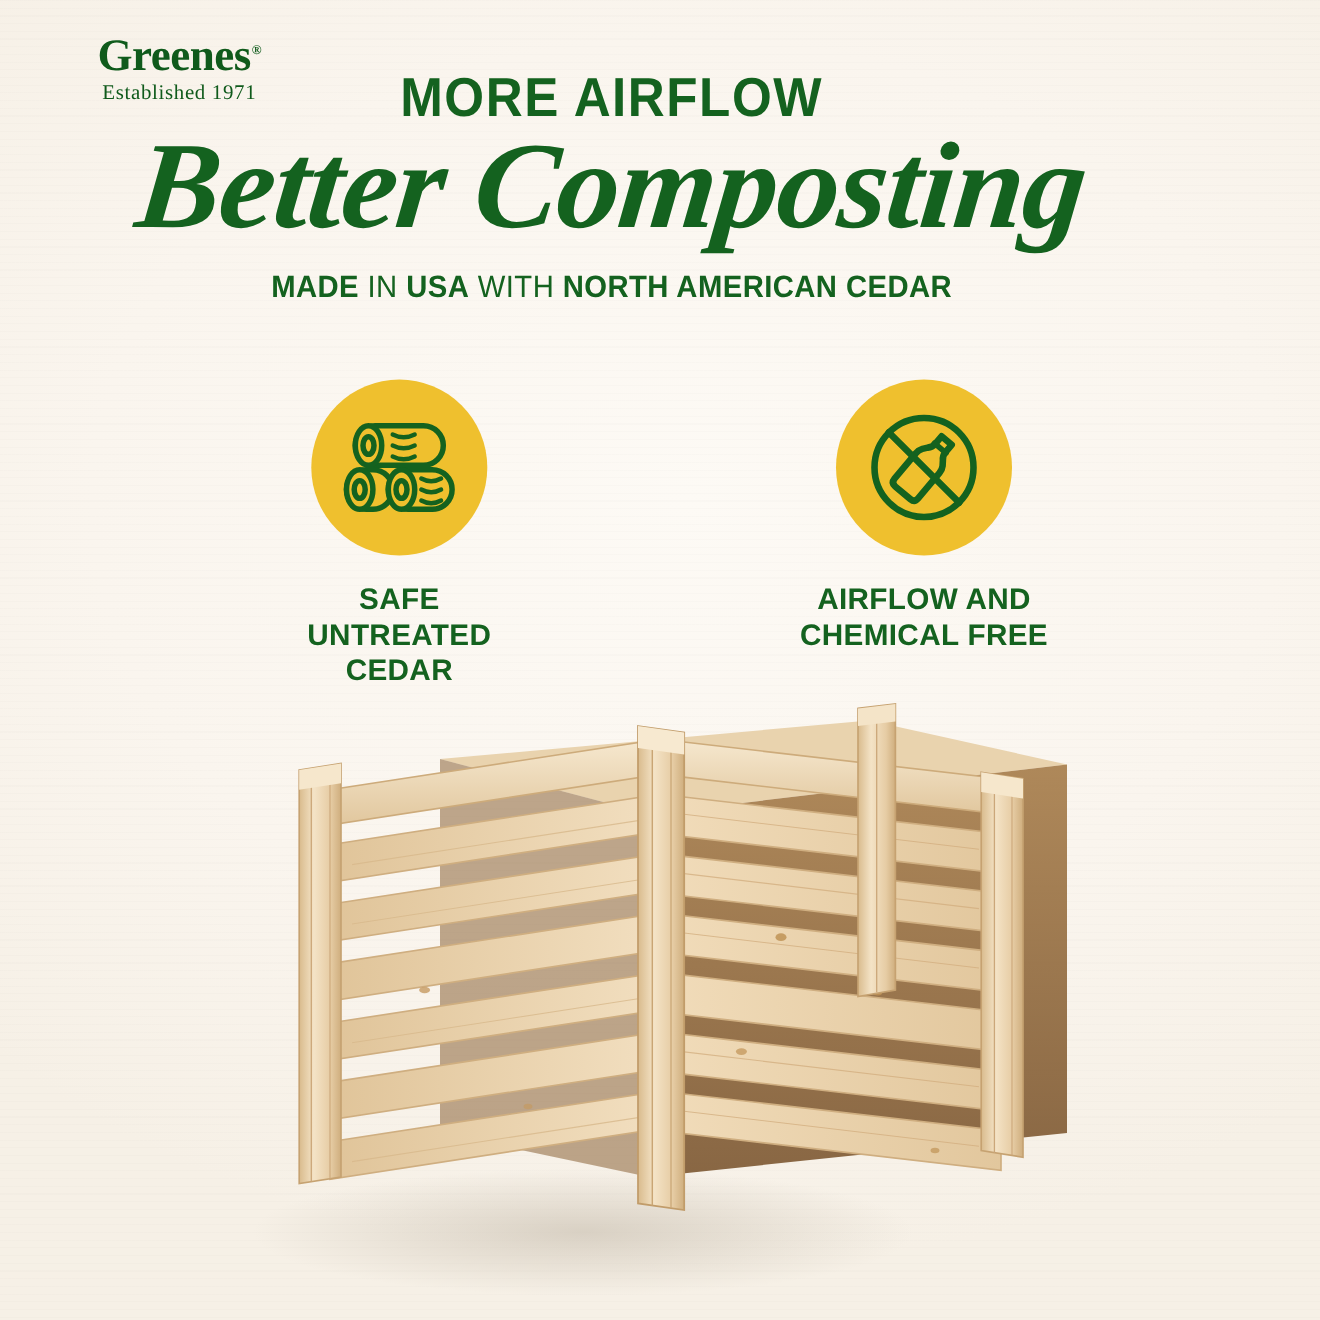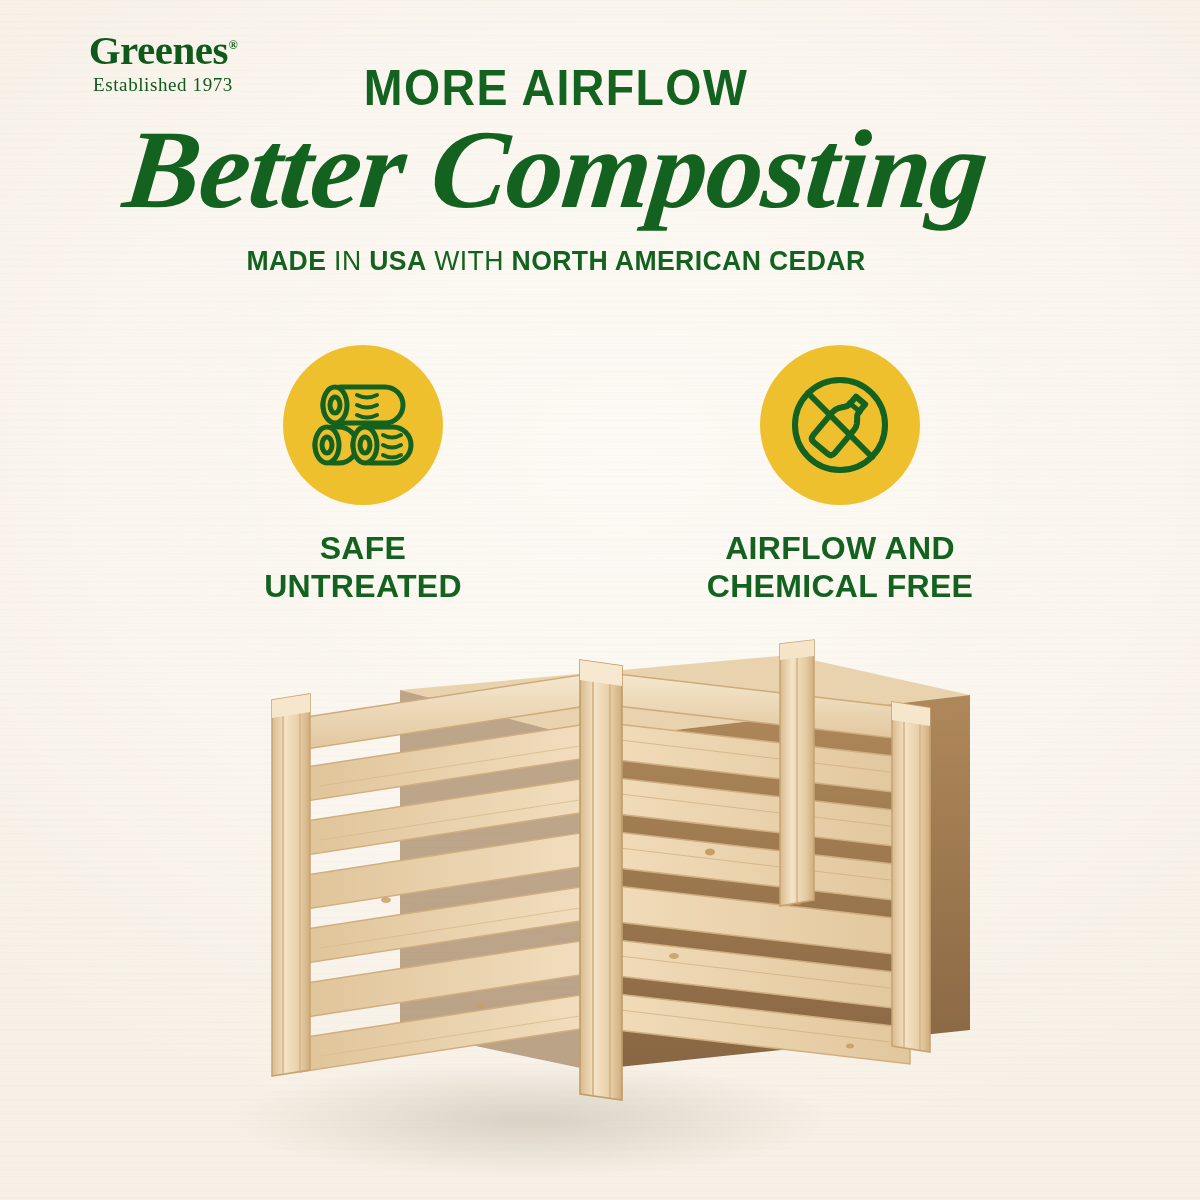--- a/index.html
+++ b/index.html
@@ -65,37 +65,37 @@
   .feature{position:absolute;width:300px;text-align:center;}
   .feature.f1{left:213px;}
   .feature.f2{left:690px;}
   .circle{
     width:160px;height:160px;border-radius:50%;
     background:#efc02e;margin:0 auto;
     display:flex;align-items:center;justify-content:center;
   }
   .feature-label{
     margin-top:25px;
-    font-weight:700;font-size:32px;line-height:1.18;
+    font-weight:700;font-size:27px;line-height:1.18;
     color:#14621f;letter-spacing:0.3px;
   }
 
   
   .product{position:absolute;left:150px;top:600px;width:900px;height:600px;}
   .product svg{display:block;width:100%;height:100%;}
 </style>
 </head>
 <body>
 
 <div class="bg-warm"></div>
 <div class="bg-texture"></div>
 
 <div class="logo">
   <div class="logo-word"><span>Greenes</span><span class="logo-reg">®</span></div>
-  <div class="logo-sub">Established 1973</div>
+  <div class="logo-sub">Established 1971</div>
 </div>
 
 <div class="headline">
   <div class="h-top">MORE AIRFLOW</div>
   <div class="h-script">Better Composting</div>
   <div class="h-sub">
     <b>MADE</b>
     <span>IN</span>
     <b>USA</b>
     <span>WITH</span>
@@ -126,20 +126,21 @@
           <ellipse cx="56" cy="66" rx="5" ry="8"></ellipse>
           <path d="M74 56 q9 5 18 0" fill="none" stroke-width="4"></path>
           <path d="M74 66 q9 5 18 0" fill="none" stroke-width="4"></path>
           <path d="M74 76 q9 5 18 0" fill="none" stroke-width="4"></path>
         </g>
       </svg>
     </div>
     <div class="feature-label">
       <div>SAFE</div>
       <div>UNTREATED</div>
+      <div>CEDAR</div>
     </div>
   </div>
 
   <div class="feature f2">
     <div class="circle">
       <svg width="112" height="112" viewBox="0 0 112 112">
         <g fill="none" stroke="#14621f" stroke-width="6" stroke-linecap="round" stroke-linejoin="round">
           <circle cx="56" cy="56" r="45"></circle>
 
           <g transform="rotate(40 56 56)">

